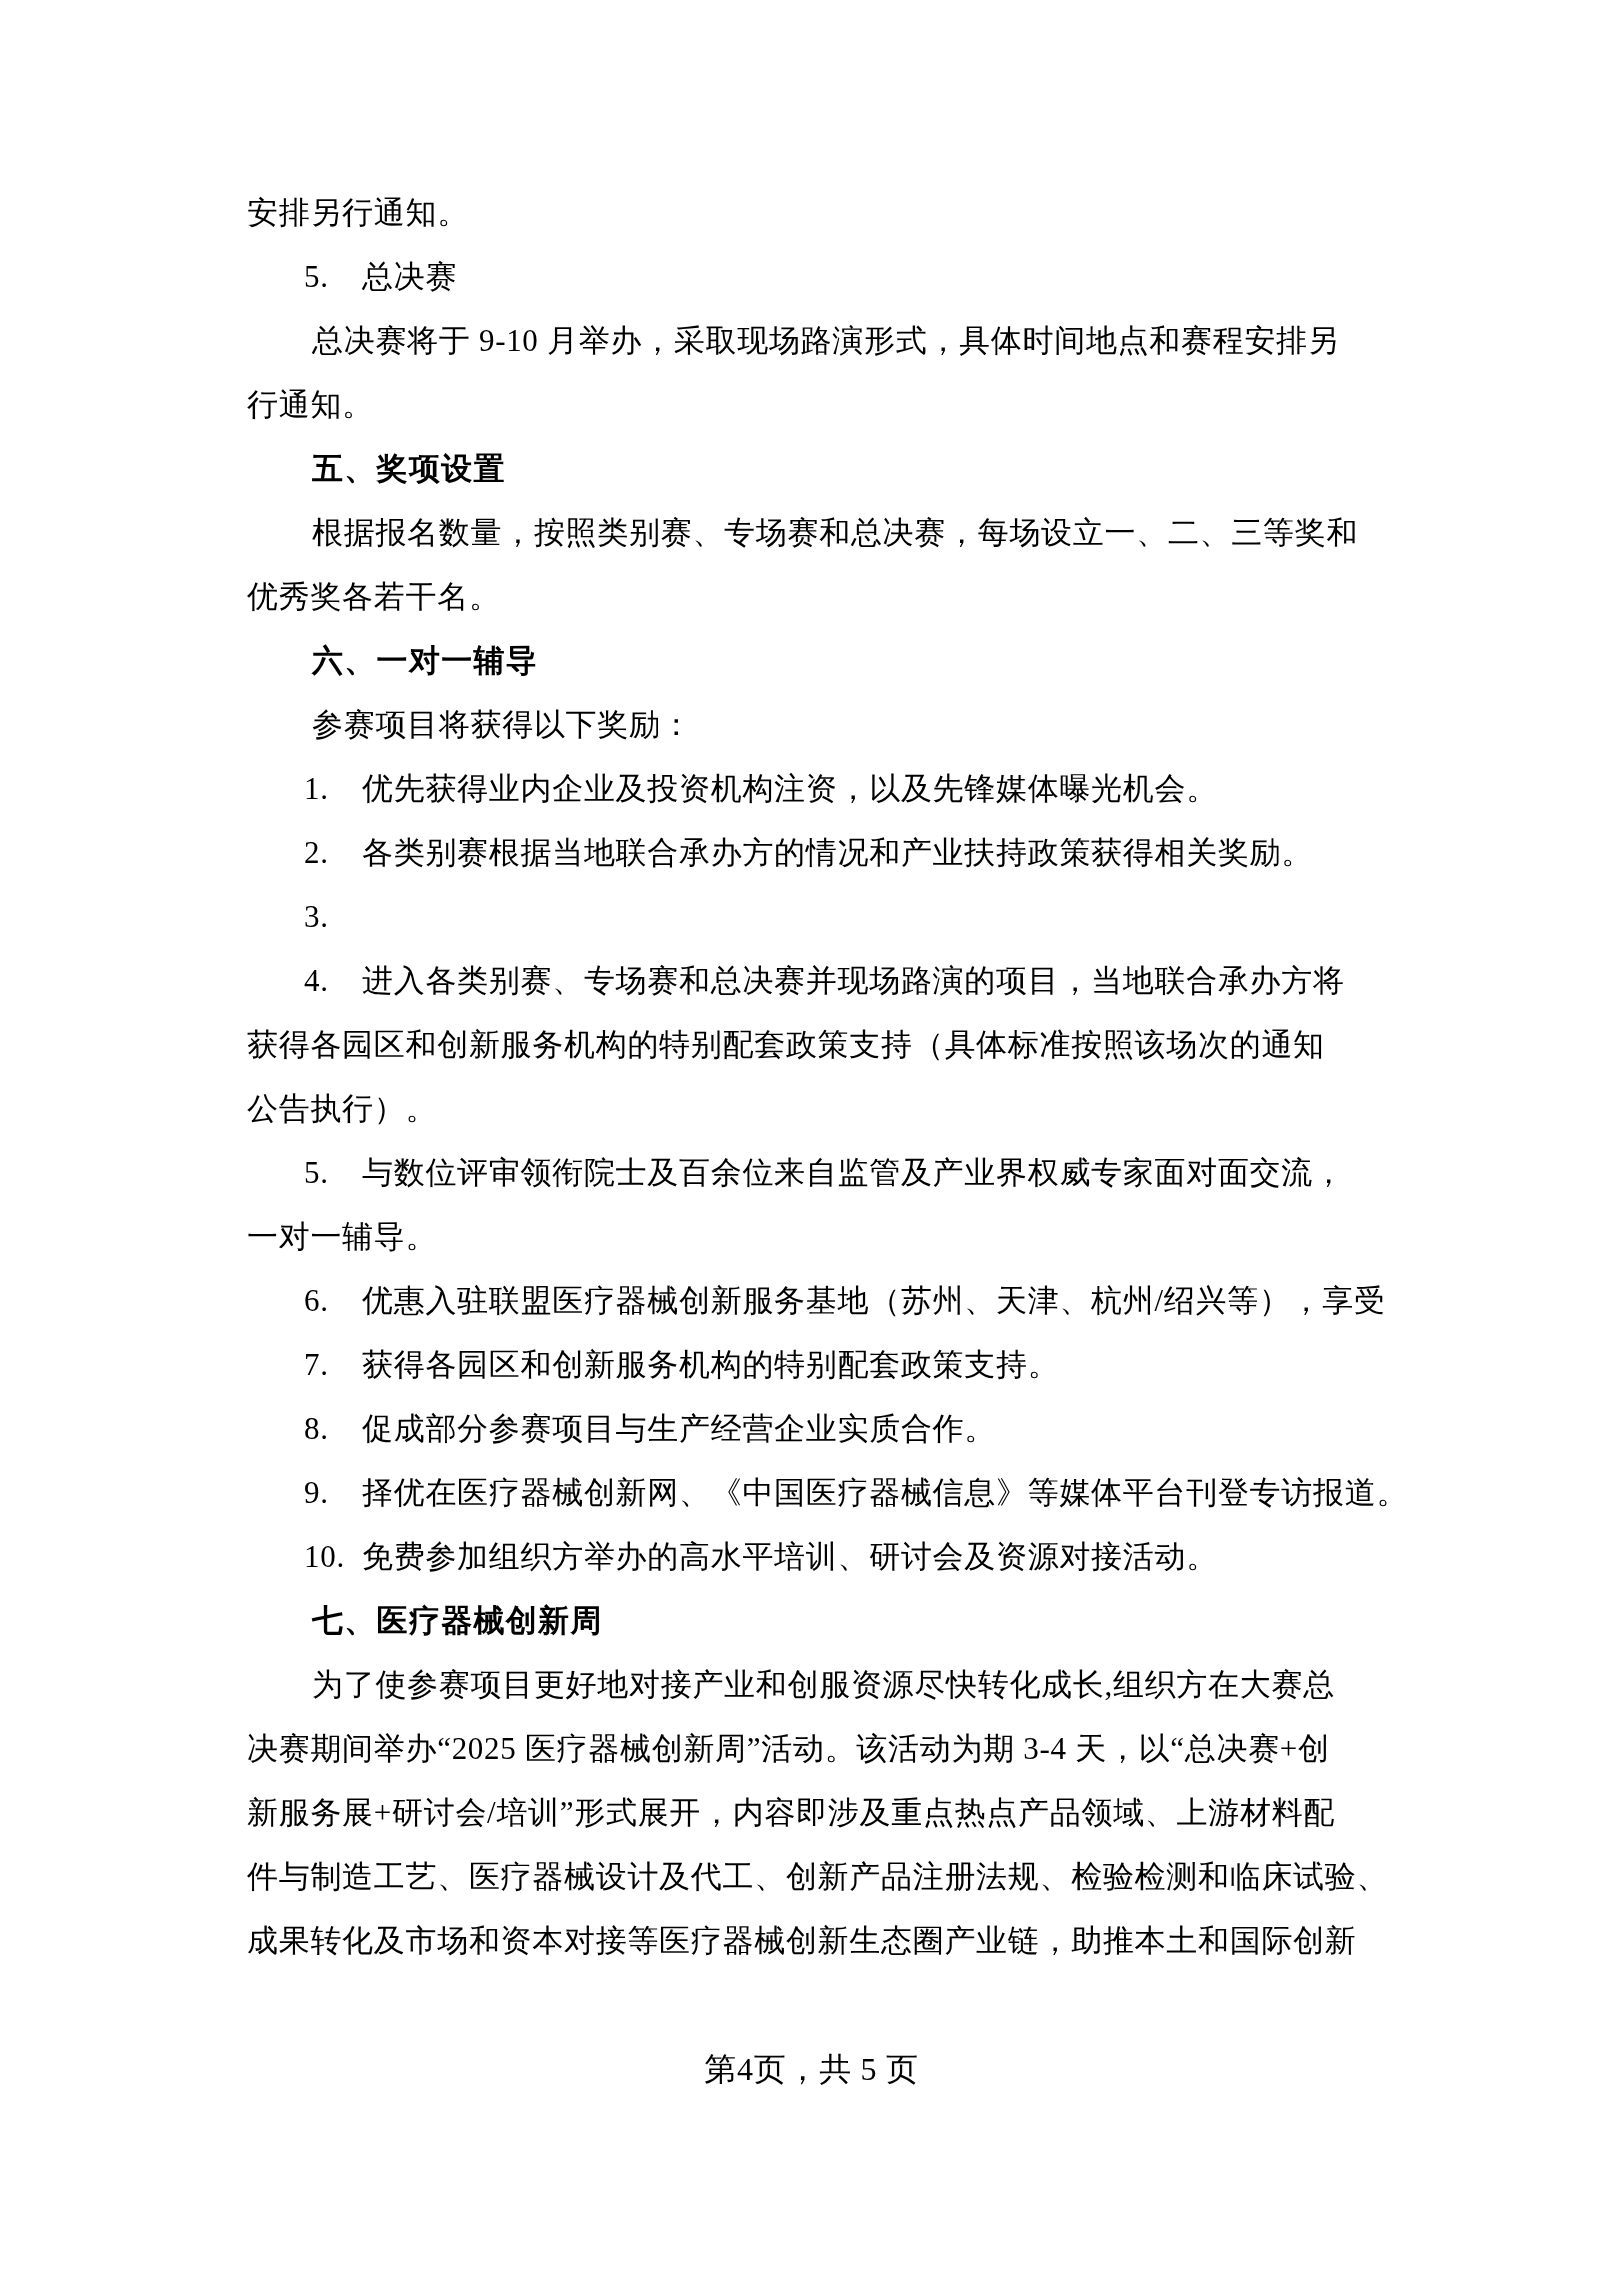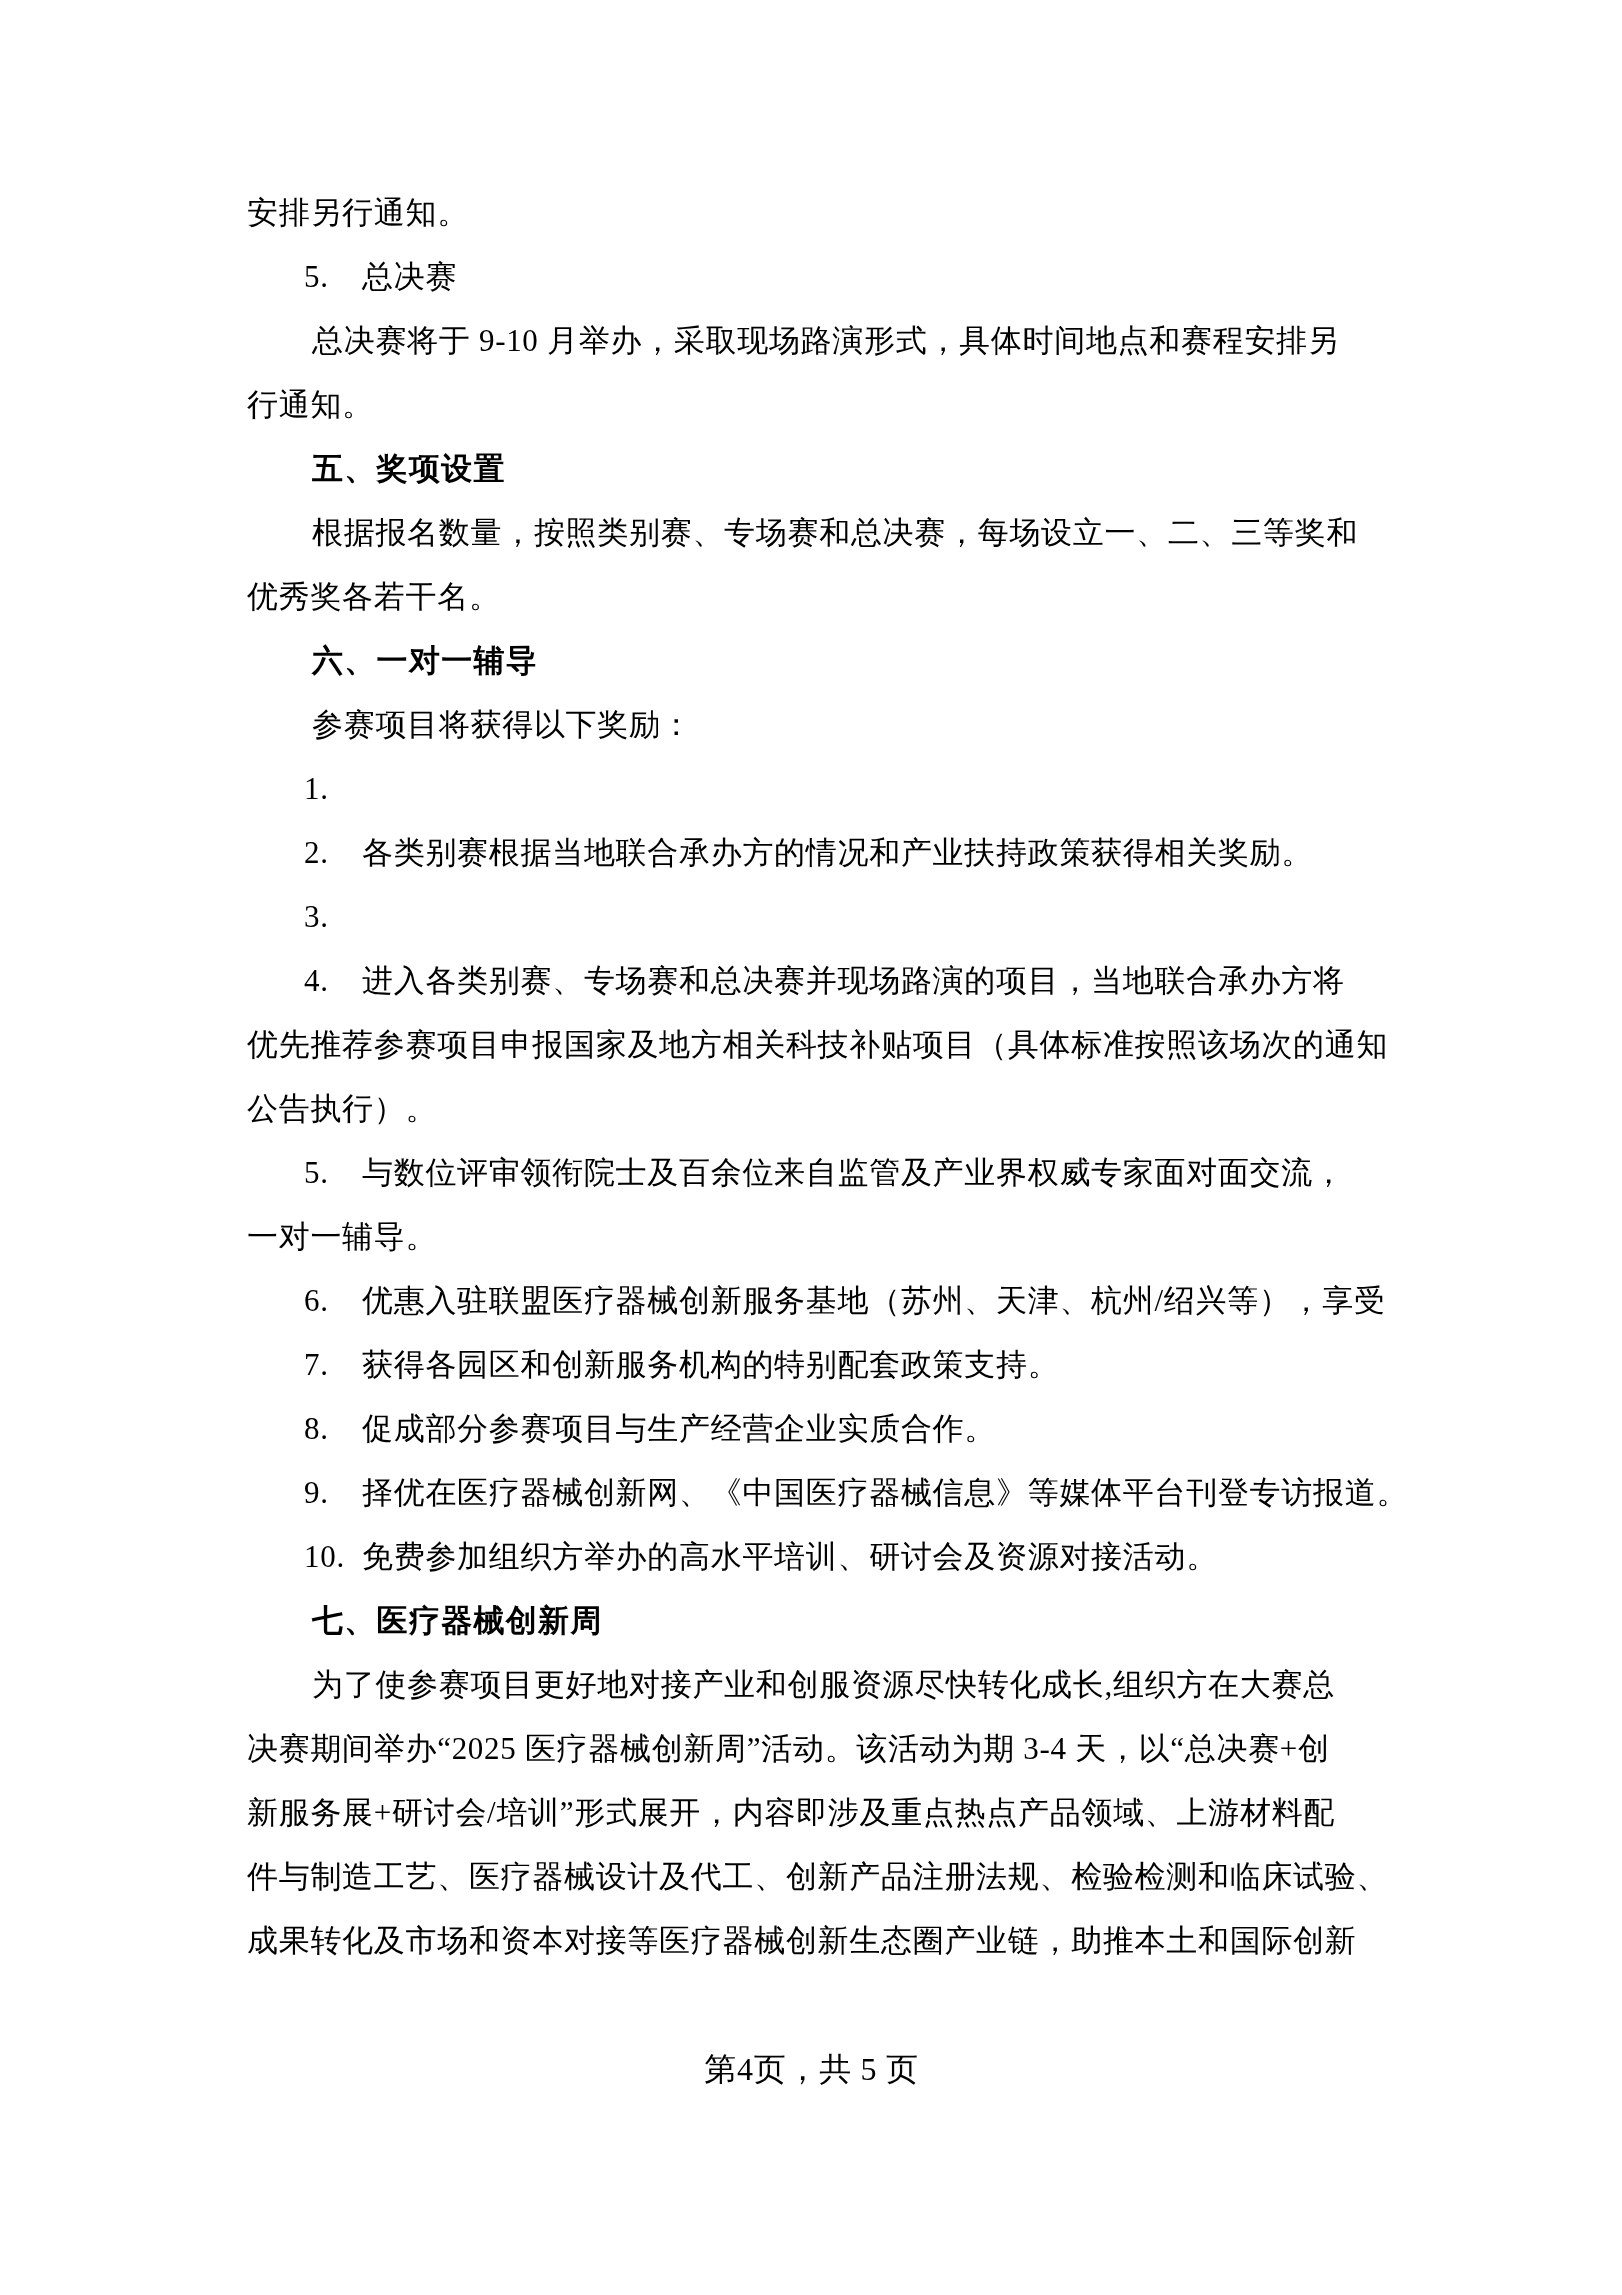--- a/index.html
+++ b/index.html
@@ -66,25 +66,25 @@
   <div class="content" id="doc-body">
       <div class="line plain">安排另行通知。</div>
       <div class="line list"><span class="num">5.</span><span>总决赛</span></div>
       <div class="line para">总决赛将于 9-10 月举办，采取现场路演形式，具体时间地点和赛程安排另</div>
       <div class="line plain">行通知。</div>
       <div class="line heading">五、奖项设置</div>
       <div class="line para">根据报名数量，按照类别赛、专场赛和总决赛，每场设立一、二、三等奖和</div>
       <div class="line plain">优秀奖各若干名。</div>
       <div class="line heading">六、一对一辅导</div>
       <div class="line para">参赛项目将获得以下奖励：</div>
-      <div class="line list"><span class="num">1.</span></div>
+      <div class="line list"><span class="num">1.</span><span>优先获得业内企业及投资机构注资，以及先锋媒体曝光机会。</span></div>
       <div class="line list"><span class="num">2.</span><span>各类别赛根据当地联合承办方的情况和产业扶持政策获得相关奖励。</span></div>
       <div class="line list"><span class="num">3.</span></div>
       <div class="line list"><span class="num">4.</span><span>进入各类别赛、专场赛和总决赛并现场路演的项目，当地联合承办方将</span></div>
-      <div class="line plain">优先推荐参赛项目申报国家及地方相关科技补贴项目（具体标准按照该场次的通知</div>
+      <div class="line plain">获得各园区和创新服务机构的特别配套政策支持（具体标准按照该场次的通知</div>
       <div class="line plain">公告执行）。</div>
       <div class="line list"><span class="num">5.</span><span>与数位评审领衔院士及百余位来自监管及产业界权威专家面对面交流，</span></div>
       <div class="line plain">一对一辅导。</div>
       <div class="line list"><span class="num">6.</span><span>优惠入驻联盟医疗器械创新服务基地（苏州、天津、杭州/绍兴等），享受</span></div>
       <div class="line list"><span class="num">7.</span><span>获得各园区和创新服务机构的特别配套政策支持。</span></div>
       <div class="line list"><span class="num">8.</span><span>促成部分参赛项目与生产经营企业实质合作。</span></div>
       <div class="line list"><span class="num">9.</span><span>择优在医疗器械创新网、《中国医疗器械信息》等媒体平台刊登专访报道。</span></div>
       <div class="line list"><span class="num">10.</span><span>免费参加组织方举办的高水平培训、研讨会及资源对接活动。</span></div>
       <div class="line heading">七、医疗器械创新周</div>
       <div class="line para">为了使参赛项目更好地对接产业和创服资源尽快转化成长,组织方在大赛总</div>

